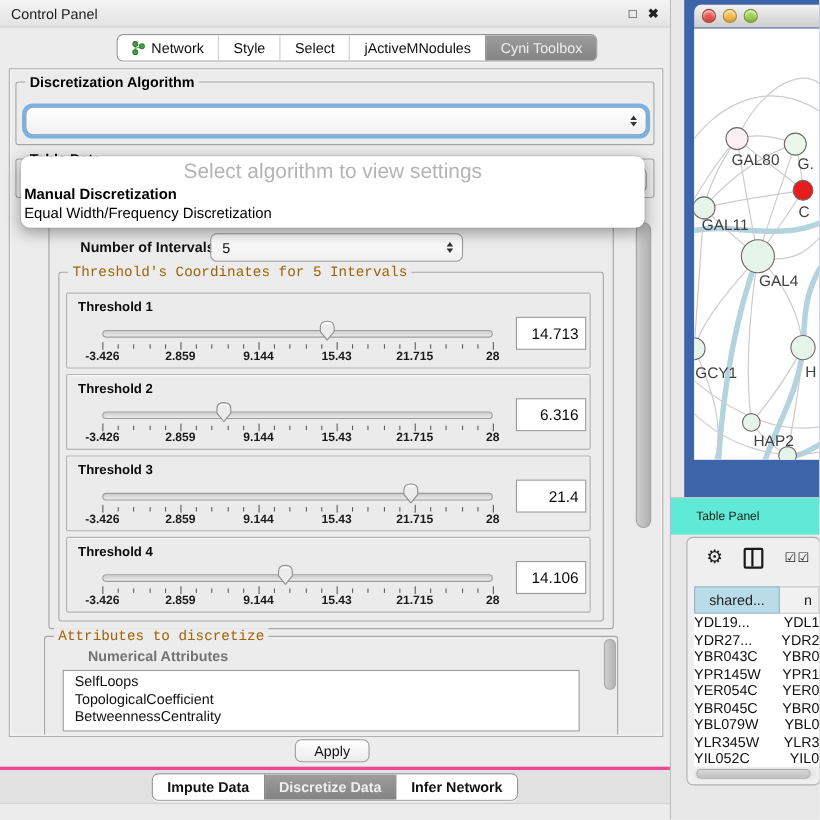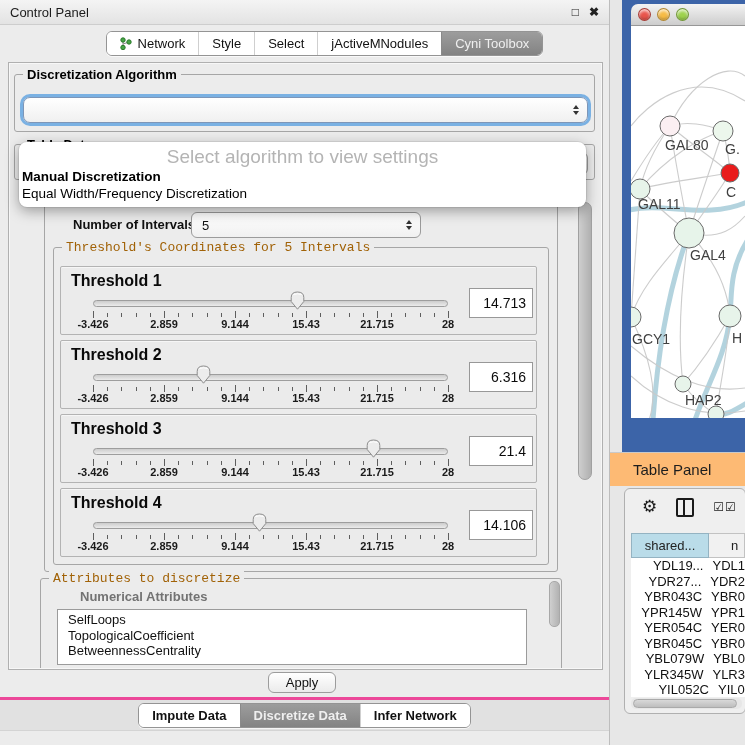--- a/index.html
+++ b/index.html
@@ -50,21 +50,21 @@
   #vp{position:absolute;left:0;top:119px;width:591px;height:486px;overflow:hidden;}
   #vscroll-thumb{position:absolute;left:569px;top:20px;width:14px;height:278px;background:linear-gradient(90deg,#cecece,#b0b0b0);border:1px solid #a0a0a0;border-radius:7px;box-sizing:border-box;}
 
   #interval-group{left:35px;top:8px;width:514px;height:382px;}
   #intervals-label{position:absolute;left:28px;top:26px;font-weight:bold;font-size:13px;}
   #intervals-combo{left:146px;top:21px;width:230px;height:26px;border-radius:6px;}
   #thr-group{left:8px;top:56px;width:496px;height:318px;}
   #thr-list{position:absolute;left:6px;top:18px;}
 
   .thr{position:relative;width:477px;height:69px;border:1px solid #b3b3b3;border-radius:2px;background:#ebebeb;margin-bottom:5px;box-shadow:inset 0 1px 0 #f6f6f6;box-sizing:border-box;}
-  .tlabel{position:absolute;left:10px;top:5px;font-weight:bold;font-size:16px;color:#0a0a0a;}
+  .tlabel{position:absolute;left:10px;top:5px;font-weight:bold;font-size:12px;color:#0a0a0a;}
   .track{position:absolute;left:32px;top:33px;width:355px;height:7px;border:1px solid #9d9d9d;border-radius:4px;background:linear-gradient(#cccccc,#ebebeb);box-sizing:border-box;}
   .thumb{position:absolute;top:24px;width:15px;height:19px;}
   .tick{position:absolute;width:1px;background:#5e5e5e;top:46px;height:4px;}
   .tick.major{top:44px;height:7px;}
   .ticklab{position:absolute;top:51px;font-size:11px;font-weight:bold;color:#1a1a1a;transform:translateX(-50%);white-space:nowrap;}
   .valbox{position:absolute;left:408px;top:21px;width:56px;height:28px;background:#fff;border:1px solid #989898;font-size:14px;color:#0a0a0a;display:flex;align-items:center;justify-content:flex-end;padding-right:6px;}
 
   #attr-group{left:31px;top:396px;width:522px;height:96px;}
   #attr-heading{position:absolute;left:39px;top:10px;font-weight:bold;font-size:13px;color:#737373;}
   #attr-list{position:absolute;left:16px;top:30px;width:470px;height:56px;background:#fff;border:1px solid #9b9b9b;overflow:hidden;padding-top:2px;box-sizing:border-box;}
@@ -75,33 +75,33 @@
 
   #bstrip{left:0;top:697px;width:609px;height:34px;background:#e1e1e1;border-top:3px solid #ec4899;border-bottom:1px solid #d4d4d4;display:flex;align-items:center;justify-content:center;box-sizing:border-box;}
 
   
   #right{left:610px;top:0;width:135px;height:745px;background:#e7e7e7;}
   #net-frame{left:12px;top:0;width:123px;height:456px;background:#3c64a8;}
   #net-titlebar{left:9px;top:4px;width:114px;height:22px;background:linear-gradient(#f3f3f3,#cdcdcd);border-top-left-radius:7px;border-bottom:1px solid #979797;display:flex;align-items:center;padding-left:7px;gap:6px;box-sizing:border-box;}
   .light{width:13px;height:13px;border-radius:50%;border:1px solid rgba(0,0,0,.28);box-shadow:inset 0 2px 3px rgba(255,255,255,.75),inset 0 -2px 2px rgba(0,0,0,.18);box-sizing:border-box;}
   #net-canvas{left:9px;top:26px;width:114px;height:392px;background:#fff;overflow:hidden;}
 
-  #tp-titlebar{left:0;top:452px;width:135px;height:34px;border-top:1px solid #c9c9c9;display:flex;align-items:center;padding-left:23px;box-sizing:border-box;font-size:15px;color:#1d1d1d;background:#fdba74;}
+  #tp-titlebar{left:0;top:452px;width:135px;height:34px;border-top:1px solid #c9c9c9;display:flex;align-items:center;padding-left:23px;box-sizing:border-box;font-size:11px;color:#1d1d1d;background:#5eead4;}
   #tp-panel{left:14px;top:488px;width:122px;height:226px;background:#efefef;border:1px solid #b0b0b0;border-radius:6px;box-sizing:border-box;}
   #tp-toolbar{position:absolute;left:17px;top:8px;display:flex;align-items:center;gap:19px;}
   #gear{font-size:17px;color:#1a1a1a;line-height:20px;}
   #colicon{width:14px;height:15px;border:2px solid #1a1a1a;border-radius:2px;position:relative;}
   #colicon::after{content:"";position:absolute;left:5px;top:0;bottom:0;width:2px;background:#1a1a1a;}
   #checks{font-size:12px;color:#1a1a1a;letter-spacing:1px;white-space:nowrap;}
   #tp-header{position:absolute;left:6px;top:44px;right:0;height:25px;display:flex;}
   #tp-header .h1{width:78px;background:#badce9;border:1px solid #94b3c2;display:flex;align-items:center;justify-content:center;font-size:13px;color:#222;box-sizing:border-box;}
   #tp-header .h2{flex:1;background:#f1f1f1;border:1px solid #c2c2c2;border-left:none;display:flex;align-items:center;padding-left:22px;font-size:13px;color:#222;box-sizing:border-box;}
   #tp-rows{position:absolute;left:6px;top:69px;right:0;height:139px;background:#fff;overflow:hidden;}
   .trow{display:flex;height:15.5px;align-items:center;font-size:13px;color:#111;}
-  .trow .c1{width:78px;text-align:right;white-space:nowrap;}
+  .trow .c1{width:78px;text-align:left;white-space:nowrap;}
   .trow .c2{padding-left:9px;white-space:nowrap;}
   #tp-hscroll{position:absolute;left:6px;top:209px;right:3px;height:11px;background:#e7e7e7;border-radius:5px;}
   #tp-hthumb{position:absolute;left:2px;top:1px;width:104px;height:9px;background:linear-gradient(#d9d9d9,#bebebe);border:1px solid #aaa;border-radius:5px;box-sizing:border-box;}
 </style>
 </head>
 <body>
 
 <div class="abs" id="left-panel">
 
   <div class="abs" id="titlebar">

